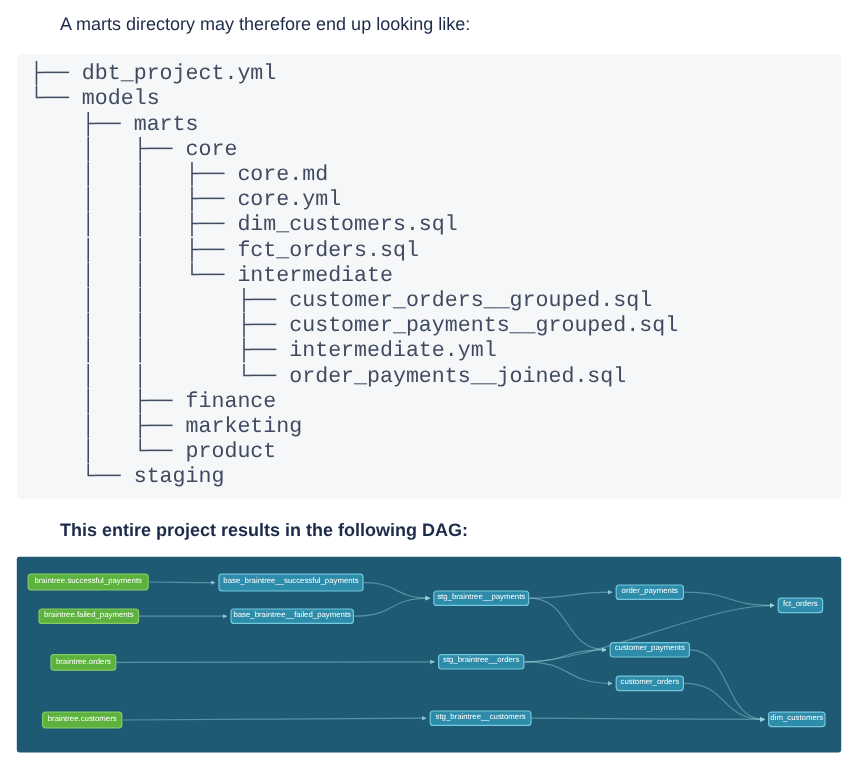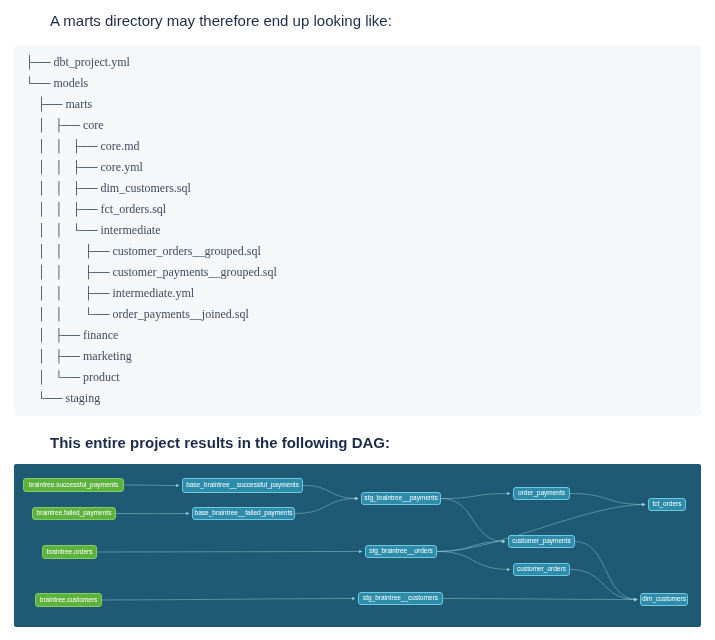--- a/index.html
+++ b/index.html
@@ -22,22 +22,22 @@
   #intro-para { top: 11px; }
   #dag-para   { top: 433px; font-weight: bold; }
 
   .code-block {
     position: absolute;
     left: 14px; top: 45px;
     width: 687px; height: 371px;
     background: #f6f7f8;
     border-radius: 4px;
     padding: 7px 11px;
-    font-family: Liberation Serif, serif;
-    font-size: 12px;
+    font-family: Liberation Mono, monospace;
+    font-size: 18px;
     line-height: 21px;
     color: #404b61;
     white-space: pre;
     overflow: hidden;
   }
 
   .dag-figure {
     position: absolute;
     left: 14px; top: 464px;
     width: 687px; height: 163px;

